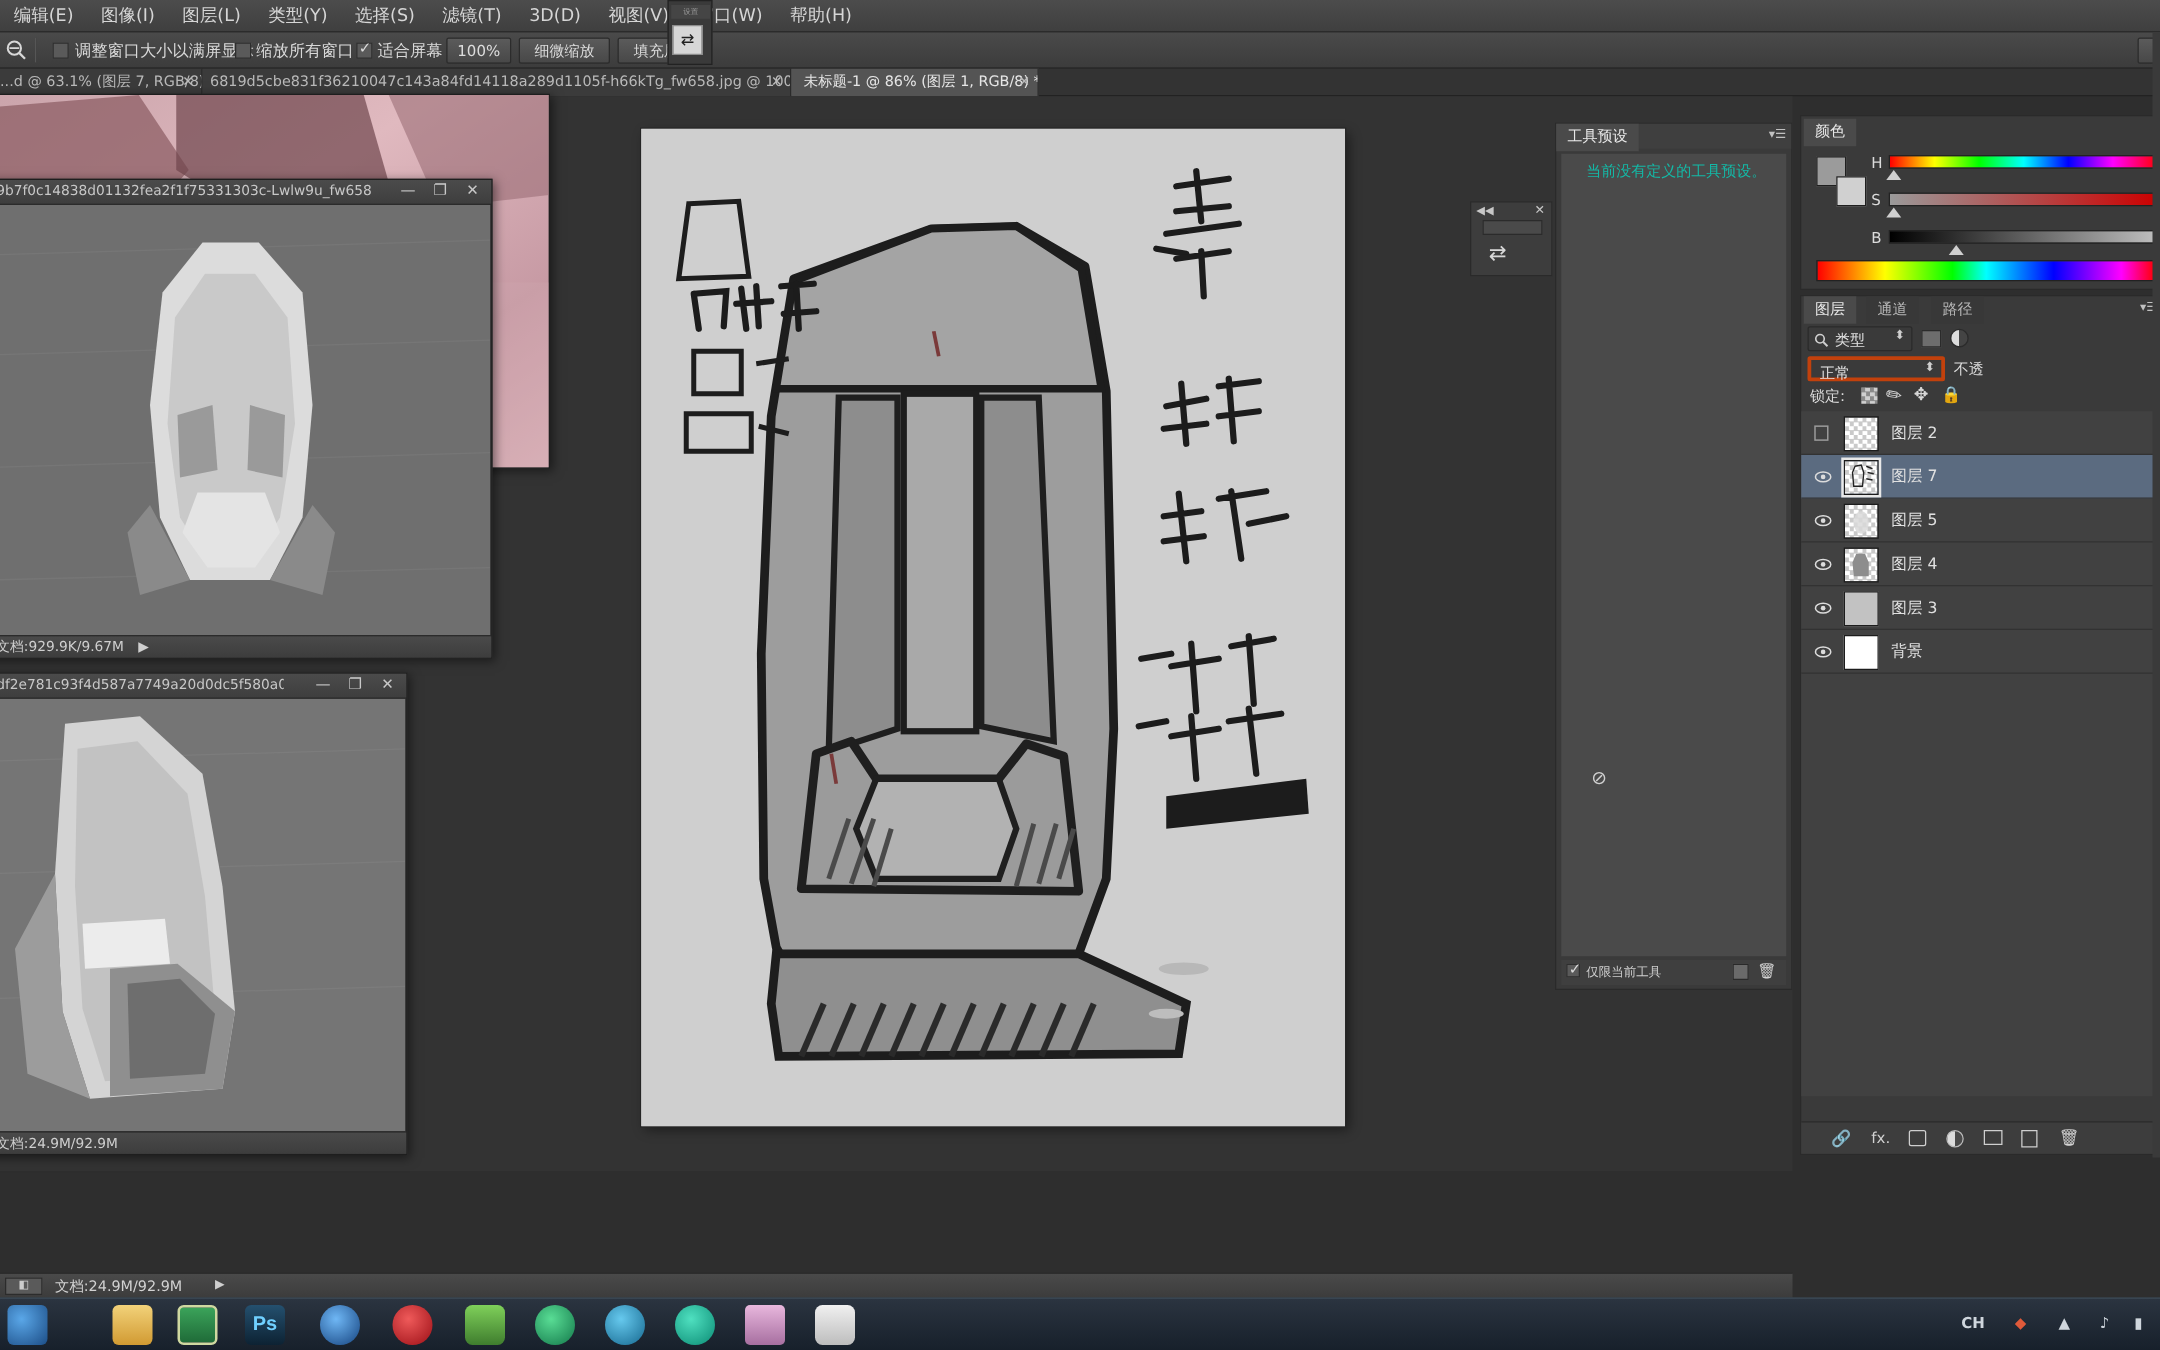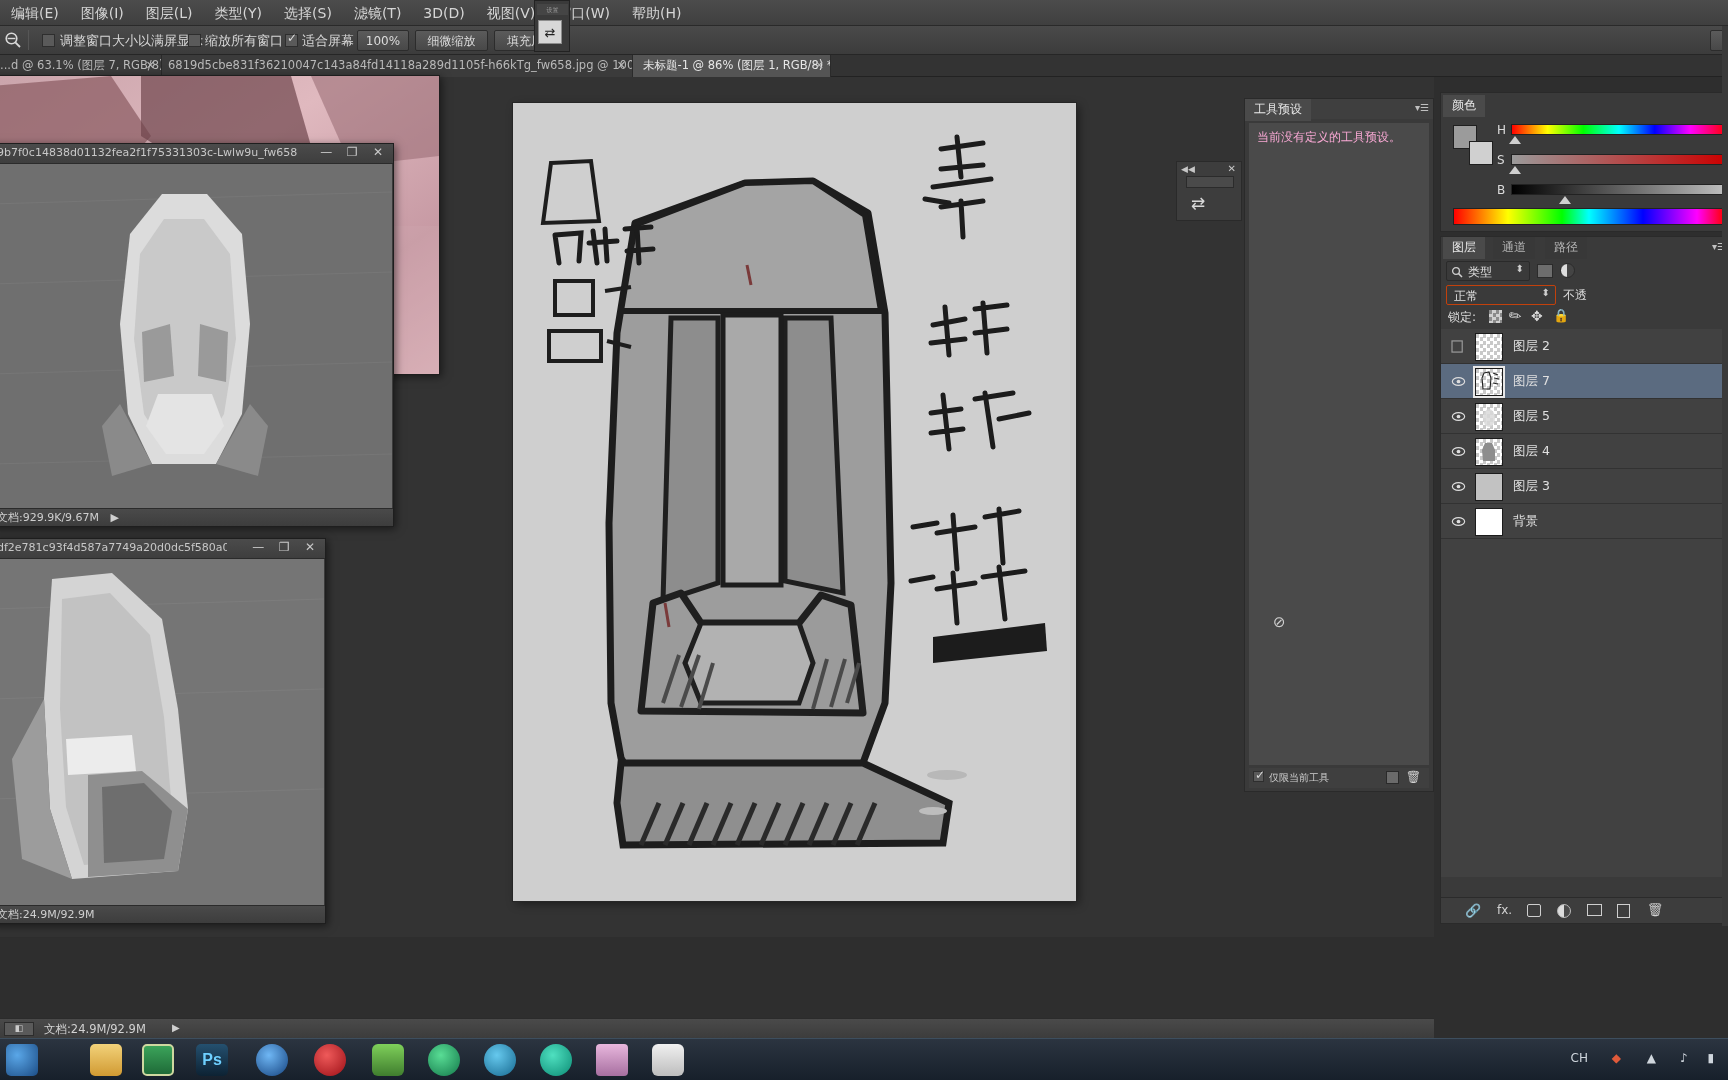--- a/index.html
+++ b/index.html
@@ -340,21 +340,21 @@
         <span>文档:24.9M/92.9M</span>
       </div>
     </div>
   </div>
 
   <div class="dock" style="left:1244px; top:98px; width:190px; height:694px;">
     <div class="dockhdr"></div>
     <div class="ptab active" style="left:0;">工具预设</div>
     <div style="position:absolute; right:4px; top:3px; color:#c0c0c0; font-size:10px;">▾☰</div>
     <div class="pbody" style="left:4px; top:24px; right:4px; bottom:26px; background:#4a4a4a;">
-      <div style="position:absolute; left:8px; top:6px; font-size:12px; color:#f9a8d4;">当前没有定义的工具预设。</div>
+      <div style="position:absolute; left:20px; top:6px; font-size:12px; color:#14b8a6;">当前没有定义的工具预设。</div>
       <div style="position:absolute; left:24px; top:490px; font-size:15px; color:#d0d0d0;">⊘</div>
     </div>
     <div style="position:absolute; left:4px; bottom:3px; right:4px; height:20px; background:#3f3f3f;">
       <div class="cbx on" style="left:4px; top:3px; width:11px; height:11px;"></div>
       <div style="position:absolute; left:20px; top:3px; font-size:10px; color:#cfcfcf;">仅限当前工具</div>
       <div style="position:absolute; right:30px; top:3px; width:13px; height:13px; background:#6a6a6a; border:1px solid #2a2a2a;"></div>
       <div style="position:absolute; right:8px; top:2px; font-size:12px; color:#d2d2d2;">🗑</div>
     </div>
   </div>
 
@@ -392,21 +392,21 @@
       <svg style="position:absolute;left:4px;top:4px;" width="12" height="12" viewBox="0 0 12 12">
         <circle cx="5" cy="5" r="3.4" fill="none" stroke="#cfcfcf" stroke-width="1.3"></circle>
         <line x1="7.6" y1="7.6" x2="11" y2="11" stroke="#cfcfcf" stroke-width="1.5"></line>
       </svg>
       <span style="position:absolute;left:21px;top:2px;font-size:12px;color:#e0e0e0;">类型</span>
       <span style="position:absolute;right:5px;top:1px;font-size:10px;color:#cfcfcf;">⬍</span>
     </div>
     <div style="position:absolute; left:96px; top:27px; width:16px; height:14px; background:#6d6d6d; border:1px solid #2b2b2b;"></div>
     <div style="position:absolute; left:119px; top:26px; width:15px; height:15px; border-radius:50%; background:linear-gradient(90deg,#ddd 50%,#444 50%); border:1px solid #2b2b2b;"></div>
 
-    <div style="position:absolute; left:5px; top:48px; width:110px; height:20px; background:#3a3a3a; border:1px solid #c2410c; border-radius:2px;">
+    <div style="position:absolute; left:5px; top:48px; width:110px; height:20px; background:#3a3a3a; border:3px solid #c2410c; border-radius:2px;">
       <span style="position:absolute;left:7px;top:2px;font-size:12px;color:#e0e0e0;">正常</span>
       <span style="position:absolute;right:5px;top:1px;font-size:10px;color:#cfcfcf;">⬍</span>
     </div>
     <div style="position:absolute; left:122px; top:50px; font-size:12px; color:#dcdcdc;">不透</div>
 
     <div style="position:absolute; left:7px; top:72px; font-size:12px; color:#dcdcdc;">锁定:</div>
     <div style="position:absolute; left:48px; top:73px; width:13px; height:13px;
          background:repeating-conic-gradient(#cfcfcf 0 25%, #8a8a8a 0 50%) 0 0/7px 7px;"></div>
     <div style="position:absolute; left:68px; top:70px; font-size:15px; color:#d8d8d8; transform:rotate(-35deg);">✎</div>
     <div style="position:absolute; left:90px; top:71px; font-size:14px; color:#d8d8d8;">✥</div>
@@ -510,21 +510,21 @@
     <div class="tbicon" style="left:256px;border-radius:50%; background:radial-gradient(circle at 40% 35%,#6fb7f5,#15437f);"></div>
     <div class="tbicon" style="left:314px;border-radius:50%; background:radial-gradient(circle at 40% 35%,#ef5a5a,#9c0f16);"></div>
     <div class="tbicon" style="left:372px;border-radius:6px; background:linear-gradient(#7fd05a,#3f7d2e);"></div>
     <div class="tbicon" style="left:428px;border-radius:50%; background:radial-gradient(circle at 40% 35%,#59dd95,#13784a);"></div>
     <div class="tbicon" style="left:484px;border-radius:50%; background:radial-gradient(circle at 40% 35%,#66c9ee,#16688f);"></div>
     <div class="tbicon" style="left:540px;border-radius:50%; background:radial-gradient(circle at 40% 35%,#4fe0c0,#0b8b74);"></div>
     <div class="tbicon" style="left:596px;border-radius:4px; background:linear-gradient(#e8b7dd,#a76fa0);"></div>
     <div class="tbicon" style="left:652px;border-radius:6px; background:linear-gradient(#f0f0f0,#bdbdbd);"></div>
 
     <div class="tray">
-      <span style="margin:14px 10px;">CH</span>
+      <span style="margin:14px 10px;font-weight:bold;">CH</span>
       <span style="margin:0 10px;color:#e05a3a;">◆</span>
       <span style="margin:0 12px;">▲</span>
       <span style="margin:0 8px;">♪</span>
       <span style="margin:0 8px;">▮</span>
     </div>
   </div>
 
 </div>
 
 </body></html>

